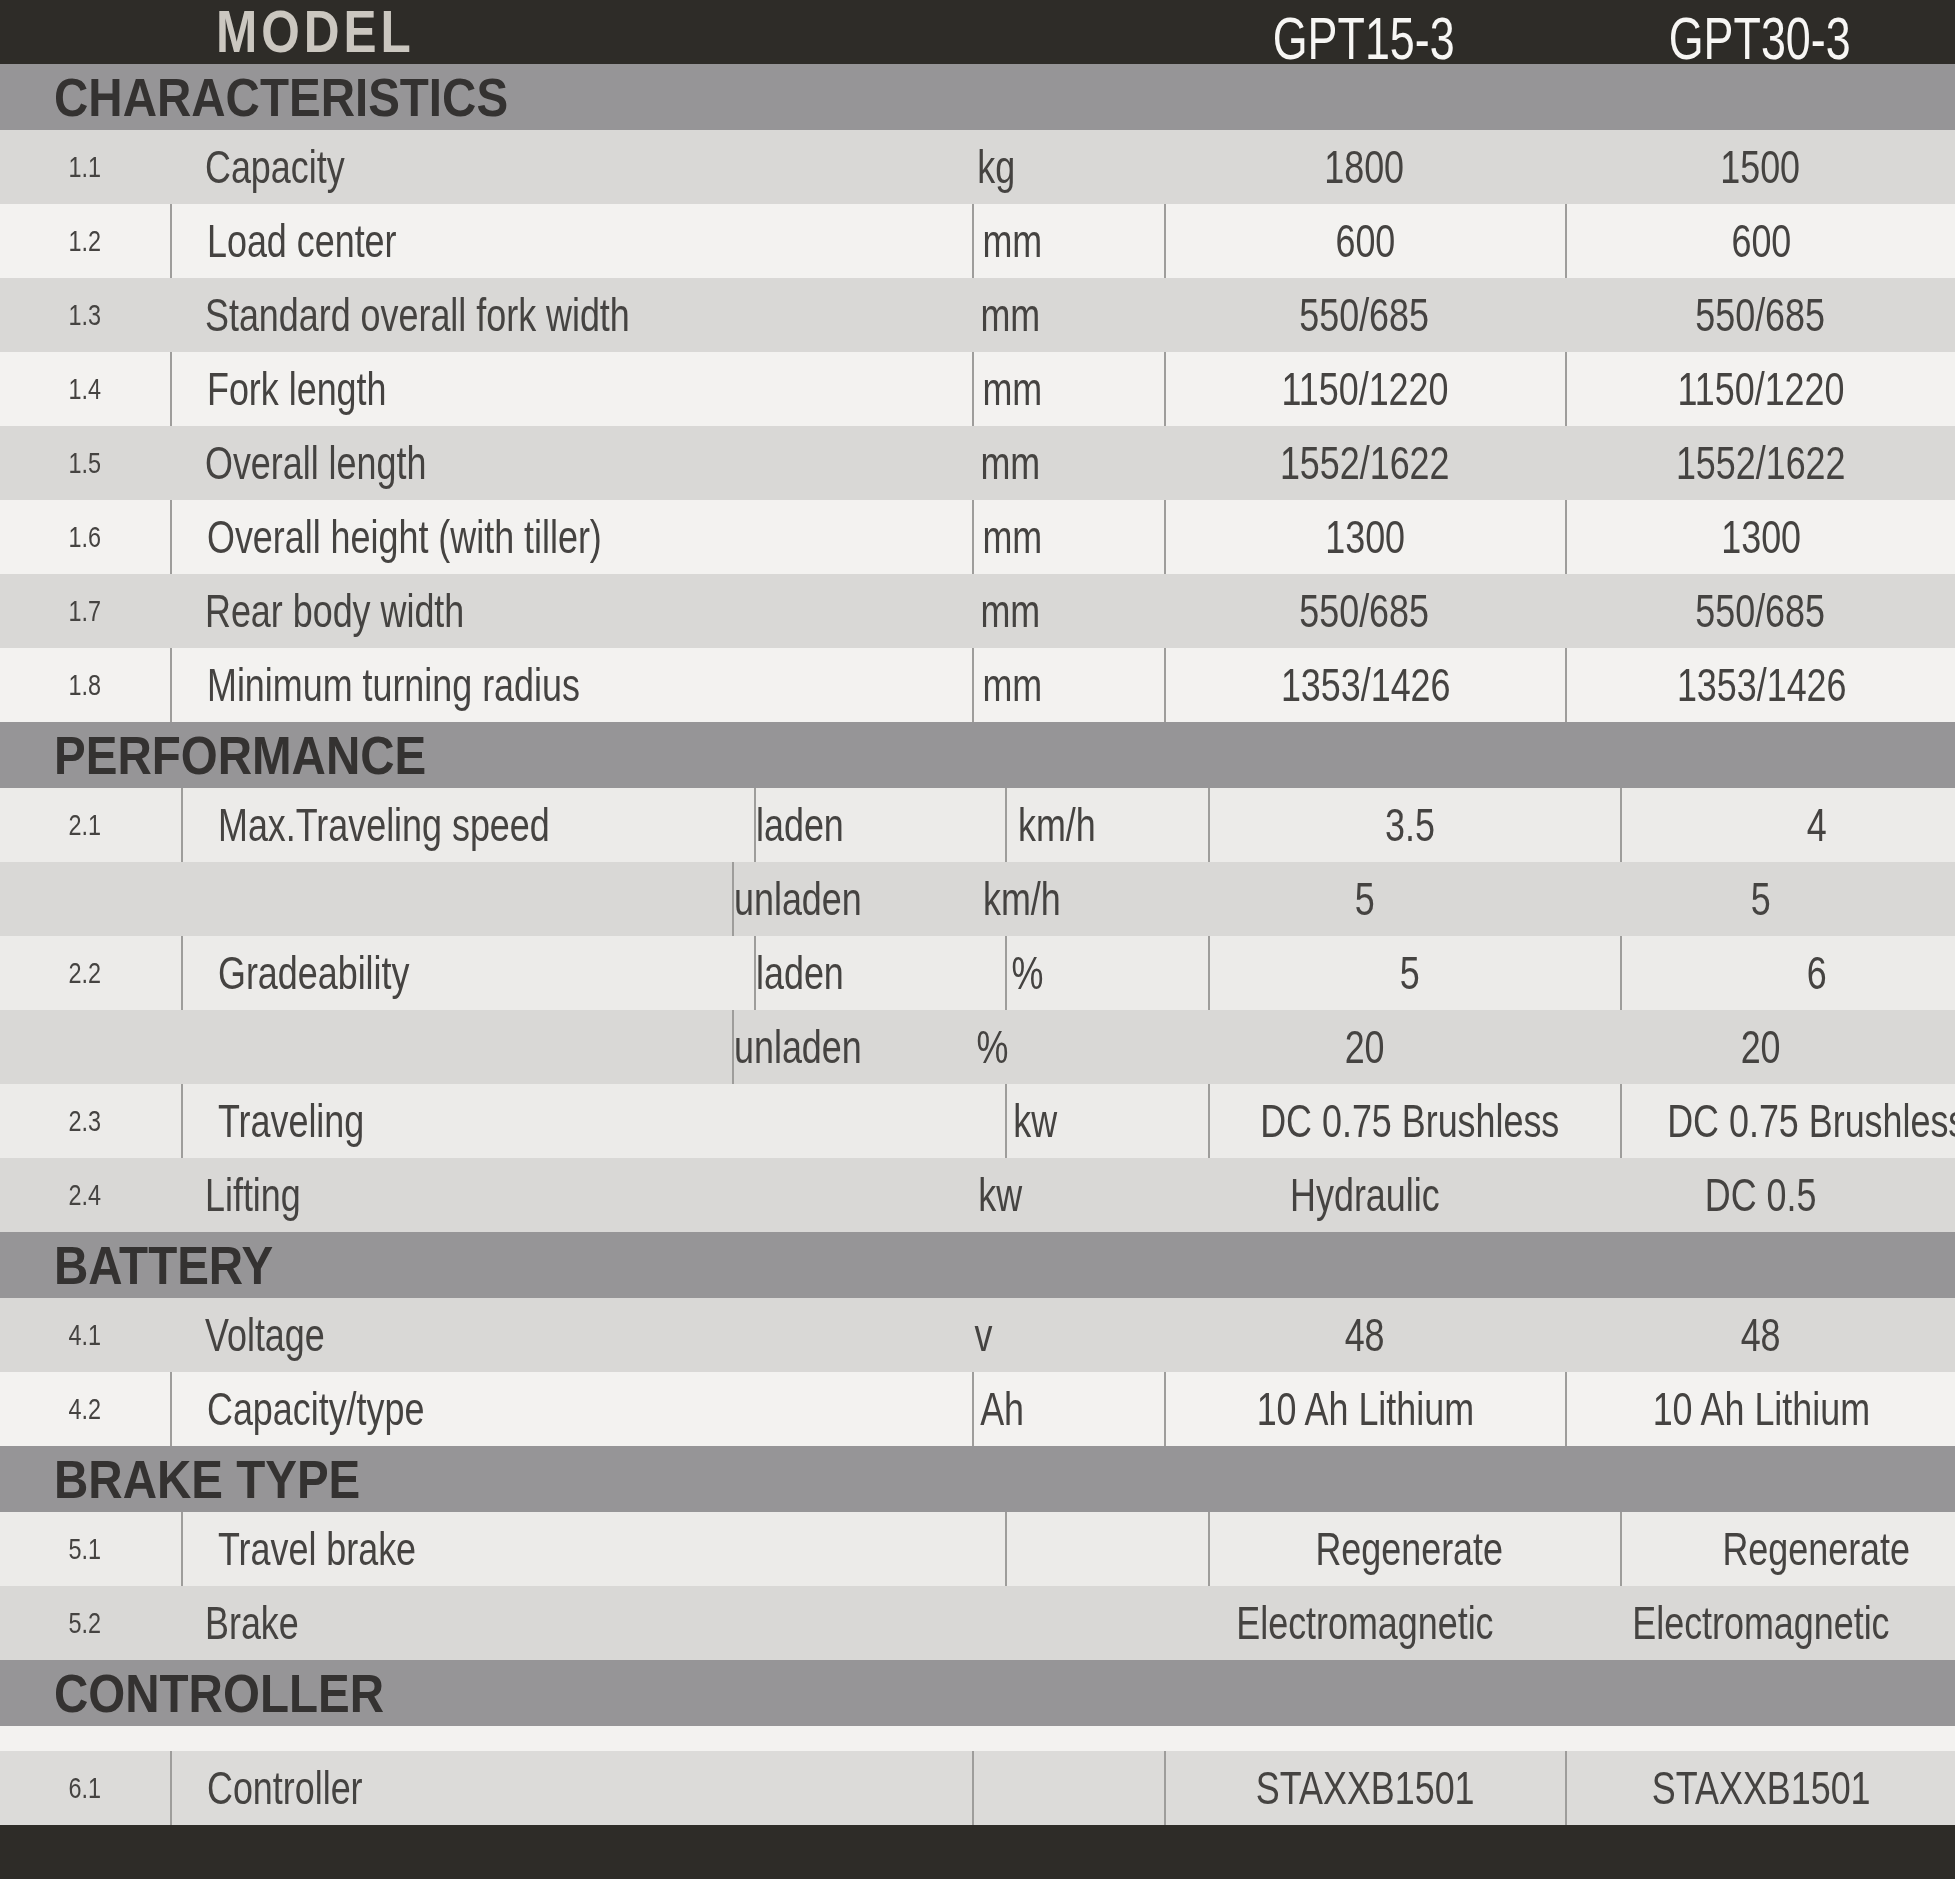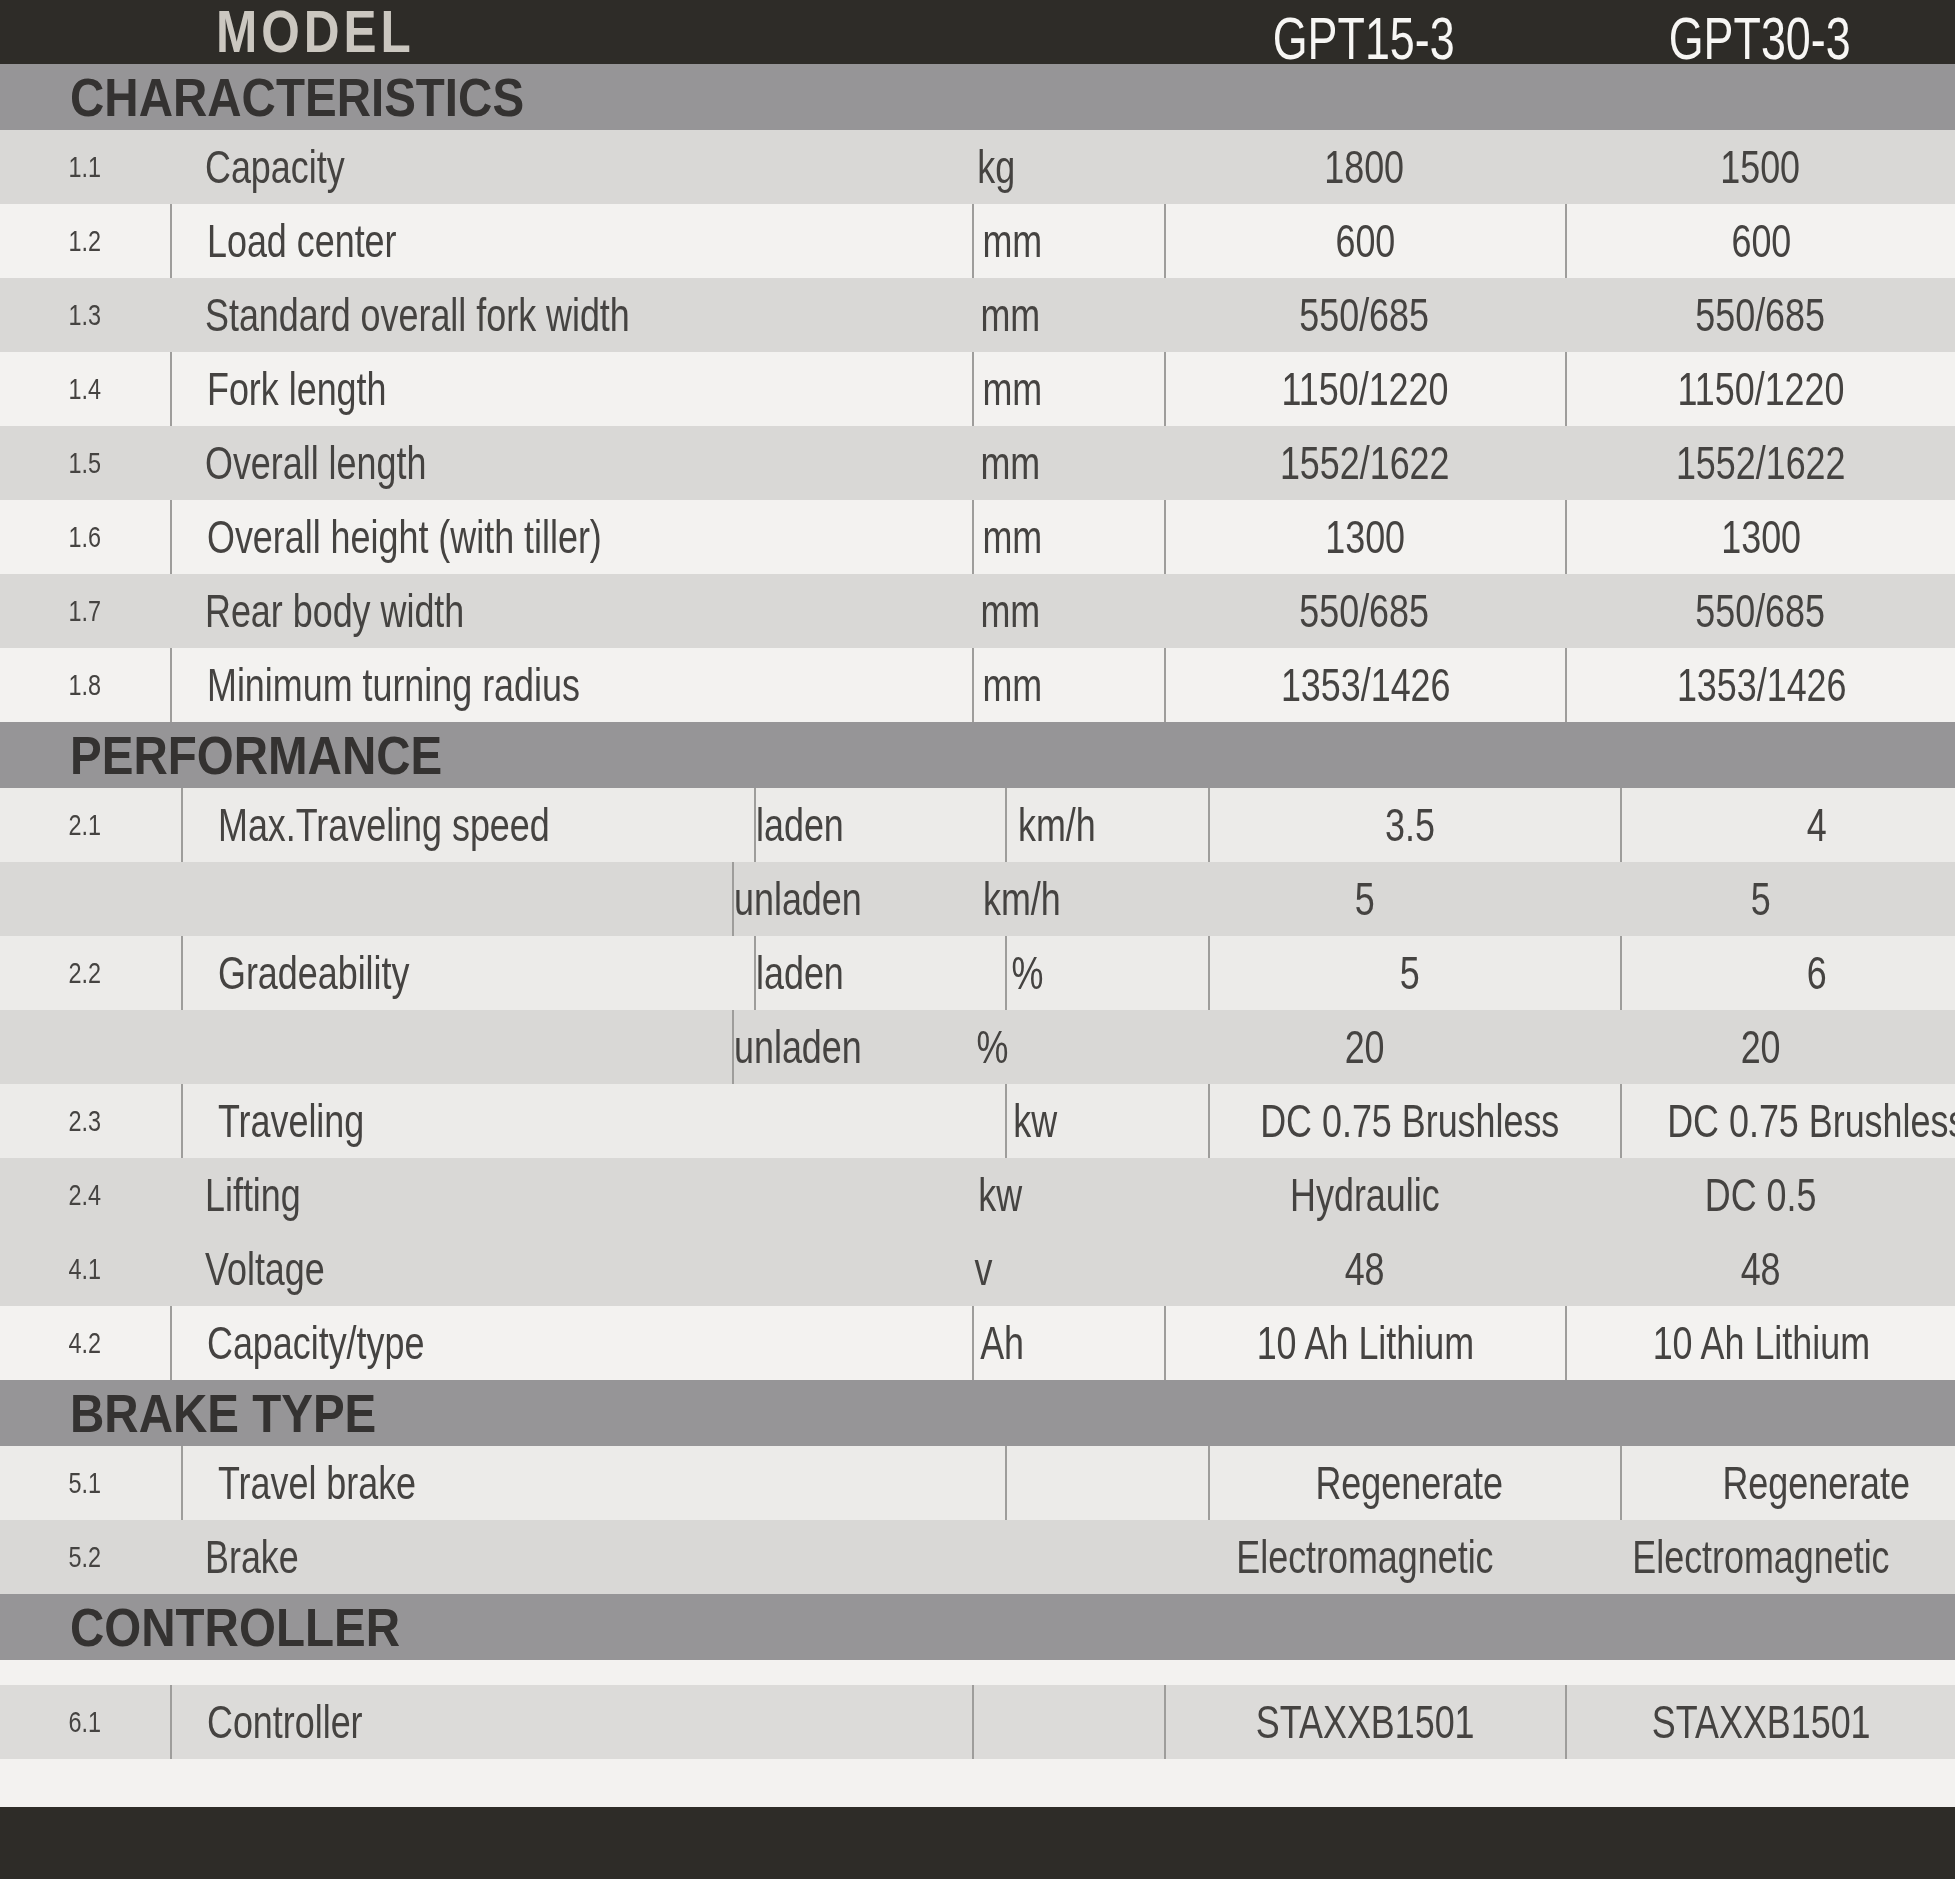--- a/index.html
+++ b/index.html
@@ -32,21 +32,21 @@
   }
   .model-name .cx{transform:scaleX(0.76);transform-origin:50% 50%;white-space:nowrap;}
   .model-1{left:1163px;width:401px;}
   .model-2{left:1564px;width:391px;}
   
   .tbody{flex:0 0 1743px;display:flex;flex-direction:column;}
   .section{
     height:66px;flex:0 0 66px;
     background:var(--section-bg,#969597);
     display:flex;align-items:center;
-    padding-left:70px;box-sizing:border-box;
+    padding-left:54px;box-sizing:border-box;
   }
   .section .cx-sec{
     font-size:54px;font-weight:700;color:var(--section-text,#343231);
     transform:scaleX(0.88);transform-origin:0 50%;white-space:nowrap;
   }
   .row{
     height:74px;flex:0 0 74px;
     display:grid;
     grid-template-columns:170px 562px 240px 192px 401px 391px;
     color:var(--text,#454341);
@@ -330,20 +330,23 @@
         <div class="cell c-unit">
           <span class="cx">kw</span>
         </div>
         <div class="cell c-v1">
           <span class="cx">Hydraulic</span>
         </div>
         <div class="cell c-v2">
           <span class="cx">DC 0.5</span>
         </div>
       </div>
+      <div class="section">
+        <span class="cx-sec">BATTERY</span>
+      </div>
       <div class="row t-gray">
         <div class="cell c-num">
           <span class="cx">4.1</span>
         </div>
         <div class="cell c-label">
           <span class="cx">Voltage</span>
         </div>
         <div class="cell c-unit">
           <span class="cx">v</span>
         </div>

